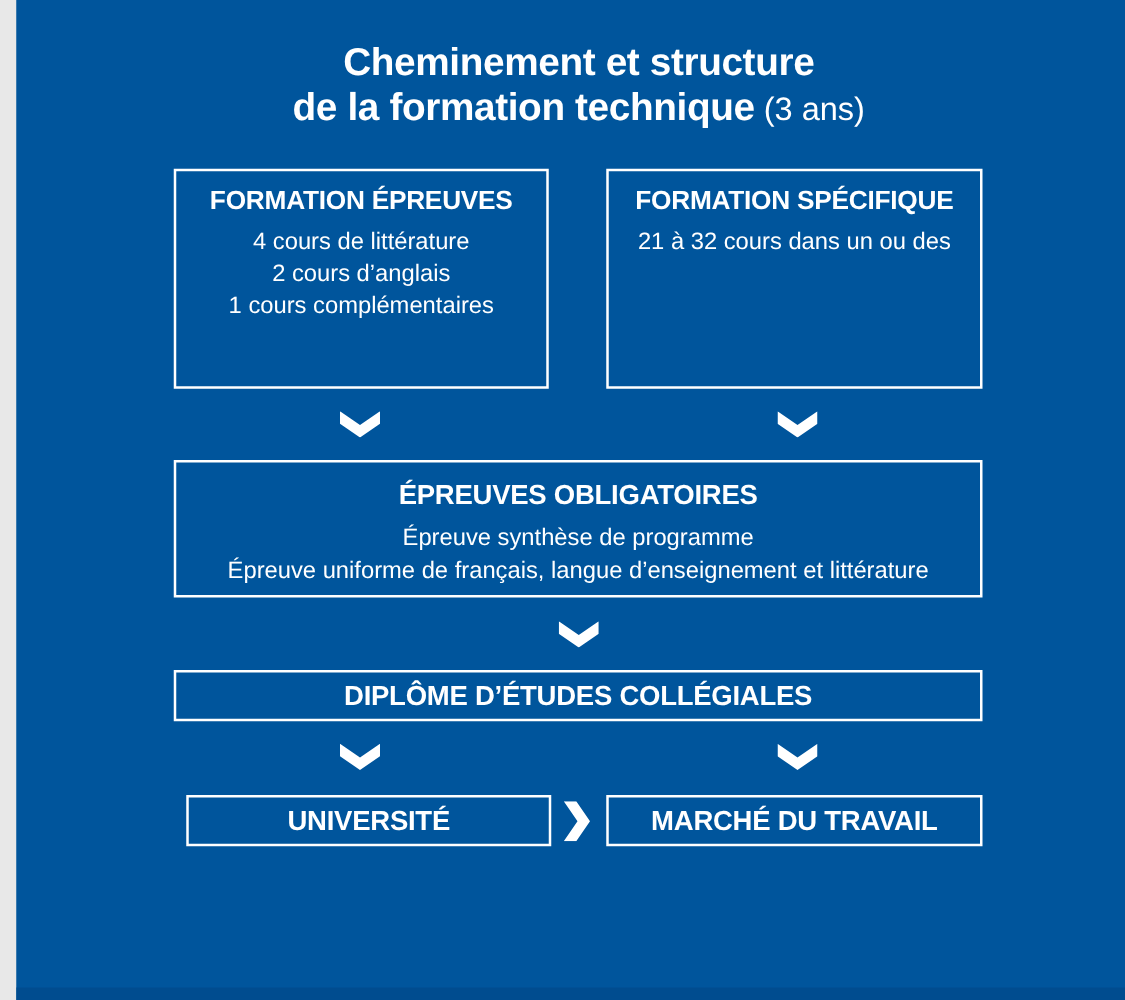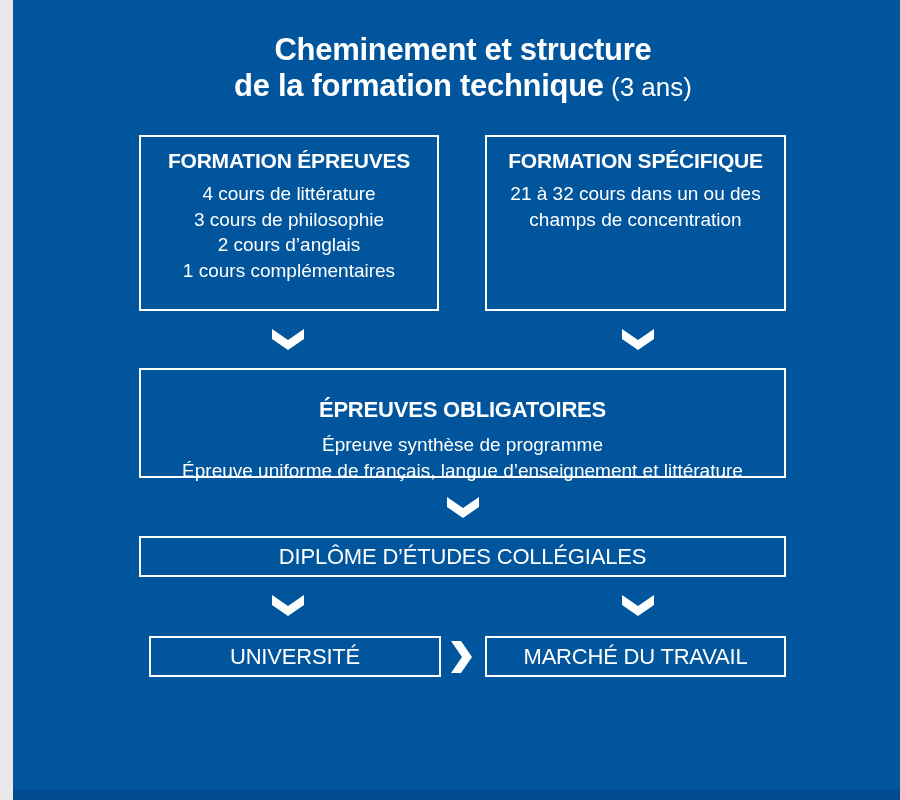--- a/index.html
+++ b/index.html
@@ -46,26 +46,26 @@
     font-weight:700;
     font-size:21px;
     line-height:26px;
     margin-bottom:7px;
     letter-spacing:-0.2px;
   }
   .box-line{
     font-size:19px;
     line-height:25.5px;
   }
-  .box-ep{left:126px;top:368px;width:647px;height:110px;padding-top:27px;}
+  .box-ep{left:126px;top:368px;width:647px;height:110px;padding-top:13px;}
   .box-ep .box-heading{font-size:22px;margin-bottom:9px;}
   .box-ep .box-line{line-height:26px;}
   .bar{
     display:flex;align-items:center;justify-content:center;
-    font-weight:400;font-size:22px;letter-spacing:-0.2px;
+    font-weight:700;font-size:22px;letter-spacing:-0.2px;
   }
   .bar-dec{left:126px;top:536px;width:647px;height:41px;}
   .bar-uni{left:136px;top:636px;width:292px;height:41px;text-align:center;}
   .bar-mt{left:472px;top:636px;width:301px;height:41px;}
   .chev{position:absolute;line-height:0;}
   .chev svg{display:block;}
   .chev-fill{fill:var(--text);}
   .chev-a{left:259px;top:329px;}
   .chev-b{left:609px;top:329px;}
   .chev-c{left:434px;top:497px;}
@@ -83,29 +83,27 @@
 <div class="stage">
 
   <div class="title">
     <div>Cheminement et structure</div>
     <div><span>de la formation technique</span><span class="suffix"> (3 ans)</span></div>
   </div>
 
   <div class="box box-fg">
     <div class="box-heading">FORMATION ÉPREUVES</div>
     <div class="box-line">4 cours de littérature</div>
-    <div class="box-line">3 cours de philosophie</div>
     <div class="box-line">2 cours d’anglais</div>
     <div class="box-line">1 cours complémentaires</div>
   </div>
 
   <div class="box box-fs">
     <div class="box-heading">FORMATION SPÉCIFIQUE</div>
     <div class="box-line">21 à 32 cours dans un ou des</div>
-    <div class="box-line">champs de concentration</div>
   </div>
 
   <div class="chev chev-a">
     <svg width="32" height="21" viewBox="0 0 32 21">
         <polygon class="chev-fill" points="0,0 16,11 32,0 32,10 16,21 0,10"></polygon>
       </svg>
   </div>
   <div class="chev chev-b">
     <svg width="32" height="21" viewBox="0 0 32 21">
         <polygon class="chev-fill" points="0,0 16,11 32,0 32,10 16,21 0,10"></polygon>

